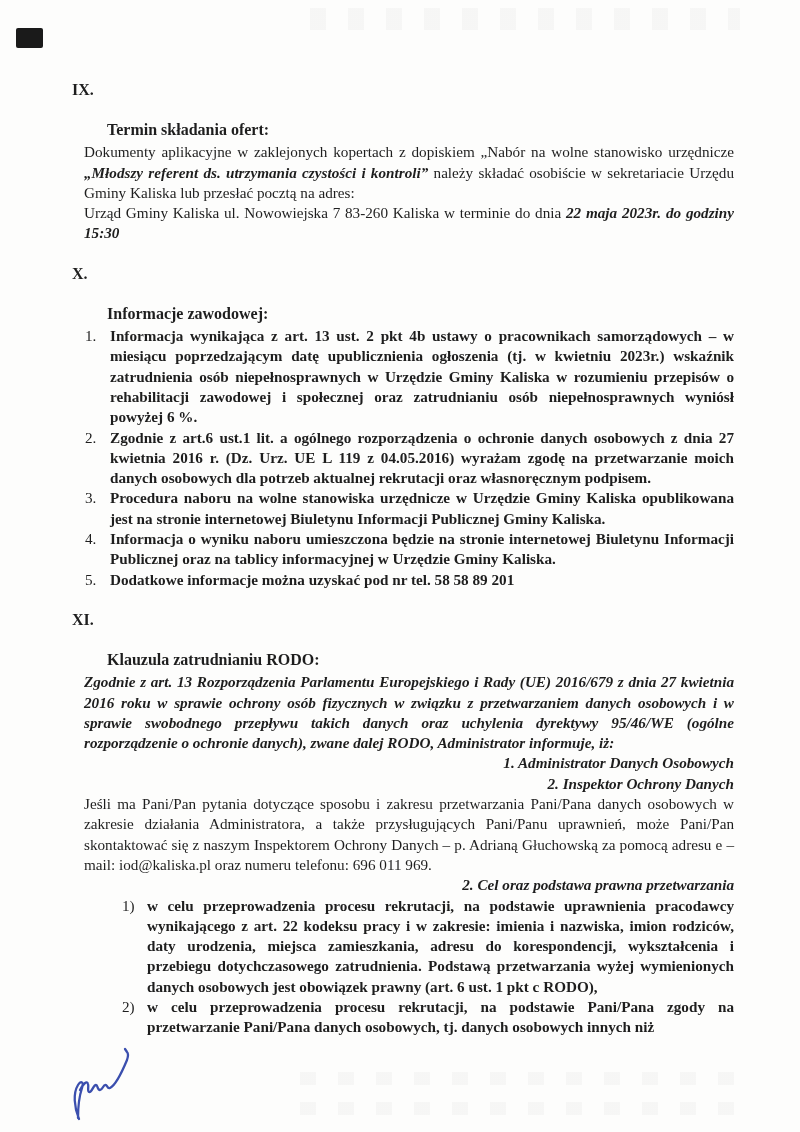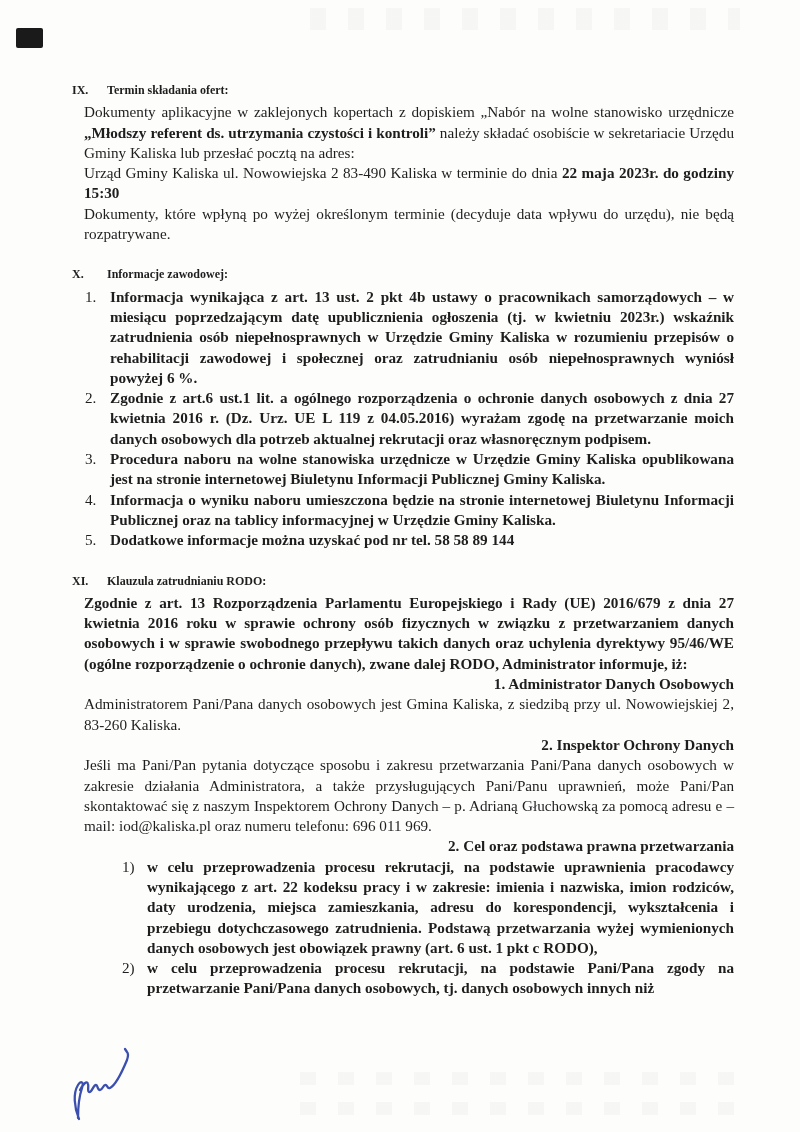--- a/index.html
+++ b/index.html
@@ -18,27 +18,27 @@
   #noise-bottom2{left:300px;top:1102px;width:440px;height:13px;}
   
   .artifact{position:absolute;left:16px;top:28px;width:27px;height:20px;border-radius:2px;background:#1a1a1a;}
   
   .doc{
     position:absolute;left:72px;top:80px;width:662px;
     font-size:15.2px;line-height:20.3px;text-align:justify;
   }
   .sec{margin:0 0 20px 0;}
   .sec:last-child{margin-bottom:0;}
-  .sec-head{display:flex;font-weight:700;font-size:12px;text-align:left;margin:0 0 2px 0;}
+  .sec-head{display:flex;font-weight:700;font-size:16px;text-align:left;margin:0 0 2px 0;}
   .sec-num{flex:0 0 35px;}
-  .sec-title{flex:1;}
+  .sec-title{flex:1;margin-top:40px;}
   .para{margin:0 0 0 12px;}
   .para.subheading{text-align:right;}
   .para.intro{margin-top:0;}
-  .b{font-weight:700;}
+  .b{font-weight:700;font-style:italic;}
   .li{display:flex;margin-left:13px;}
   .li .marker{flex:0 0 25px;text-align:left;}
   .li .li-body{flex:1;font-weight:bold;}
   .li.paren{margin-left:50px;}
   .lp{margin:0;}
   
   .signature{position:absolute;left:64px;top:1042px;}
 </style>
 </head>
 <body style="background: rgb(253, 253, 252); color: rgb(30, 30, 30);">
@@ -51,22 +51,21 @@
   <div id="noise-bottom1" class="noise rows"></div>
   <div id="noise-bottom2" class="noise rows"></div>
 
   <div class="doc">
       <section class="sec">
         <div class="sec-head">
           <span class="sec-num">IX.</span>
           <span class="sec-title">Termin składania ofert:</span>
         </div>
         <p class="para"><span>Dokumenty aplikacyjne w zaklejonych kopertach z dopiskiem „Nabór na wolne stanowisko urzędnicze </span><span class="b">„Młodszy referent ds. utrzymania czystości i kontroli”</span><span> należy składać osobiście w sekretariacie Urzędu Gminy Kaliska lub przesłać pocztą na adres:</span></p>
-        <p class="para"><span>Urząd Gminy Kaliska ul. Nowowiejska 2 83-490 Kaliska w terminie do dnia </span><span class="b">22 maja 2023r. do godziny 15:30</span></p>
-        <p class="para"><span>Dokumenty, które wpłyną po wyżej określonym terminie (decyduje data wpływu do urzędu), nie będą rozpatrywane.</span></p>
+        <p class="para"><span>Urząd Gminy Kaliska ul. Nowowiejska 7 83-260 Kaliska w terminie do dnia </span><span class="b">22 maja 2023r. do godziny 15:30</span></p>
       </section>
       <section class="sec">
         <div class="sec-head">
           <span class="sec-num">X.</span>
           <span class="sec-title">Informacje zawodowej:</span>
         </div>
         <div class="li decimal">
           <span class="marker">1.</span>
           <div class="li-body">
             <p class="lp"><span>Informacja wynikająca z art. 13 ust. 2 pkt 4b ustawy o pracownikach samorządowych – w miesiącu poprzedzającym datę upublicznienia ogłoszenia (tj. w kwietniu 2023r.) wskaźnik zatrudnienia osób niepełnosprawnych w Urzędzie Gminy Kaliska w rozumieniu przepisów o rehabilitacji zawodowej i społecznej oraz zatrudnianiu osób niepełnosprawnych wyniósł powyżej 6 %.</span></p>
@@ -86,32 +85,31 @@
         </div>
         <div class="li decimal">
           <span class="marker">4.</span>
           <div class="li-body">
             <p class="lp"><span>Informacja o wyniku naboru umieszczona będzie na stronie internetowej Biuletynu Informacji Publicznej oraz na tablicy informacyjnej w Urzędzie Gminy Kaliska.</span></p>
           </div>
         </div>
         <div class="li decimal">
           <span class="marker">5.</span>
           <div class="li-body">
-            <p class="lp"><span>Dodatkowe informacje można uzyskać pod nr tel. 58 58 89 144</span></p>
+            <p class="lp"><span>Dodatkowe informacje można uzyskać pod nr tel. 58 58 89 201</span></p>
           </div>
         </div>
       </section>
       <section class="sec">
         <div class="sec-head">
           <span class="sec-num">XI.</span>
           <span class="sec-title">Klauzula zatrudnianiu RODO:</span>
         </div>
         <p class="para intro"><span class="b">Zgodnie z art. 13 Rozporządzenia Parlamentu Europejskiego i Rady (UE) 2016/679 z dnia 27 kwietnia 2016 roku w sprawie ochrony osób fizycznych w związku z przetwarzaniem danych osobowych i w sprawie swobodnego przepływu takich danych oraz uchylenia dyrektywy 95/46/WE (ogólne rozporządzenie o ochronie danych), zwane dalej RODO, Administrator informuje, iż:</span></p>
         <p class="para subheading"><span class="b">1. Administrator Danych Osobowych</span></p>
-        <p class="para"><span>Administratorem Pani/Pana danych osobowych jest Gmina Kaliska, z siedzibą przy ul. Nowowiejskiej 2, 83-260 Kaliska.</span></p>
         <p class="para subheading"><span class="b">2. Inspektor Ochrony Danych</span></p>
         <p class="para"><span>Jeśli ma Pani/Pan pytania dotyczące sposobu i zakresu przetwarzania Pani/Pana danych osobowych w zakresie działania Administratora, a także przysługujących Pani/Panu uprawnień, może Pani/Pan skontaktować się z naszym Inspektorem Ochrony Danych – p. Adrianą Głuchowską za pomocą adresu e – mail: iod@kaliska.pl oraz numeru telefonu: 696 011 969.</span></p>
         <p class="para subheading"><span class="b">2. Cel oraz podstawa prawna przetwarzania</span></p>
         <div class="li paren">
           <span class="marker">1)</span>
           <div class="li-body">
             <p class="lp"><span>w celu przeprowadzenia procesu rekrutacji, na podstawie uprawnienia pracodawcy wynikającego z art. 22 kodeksu pracy i w zakresie: imienia i nazwiska, imion rodziców, daty urodzenia, miejsca zamieszkania, adresu do korespondencji, wykształcenia i przebiegu dotychczasowego zatrudnienia. Podstawą przetwarzania wyżej wymienionych danych osobowych jest obowiązek prawny (art. 6 ust. 1 pkt c RODO),</span></p>
           </div>
         </div>
         <div class="li paren">

